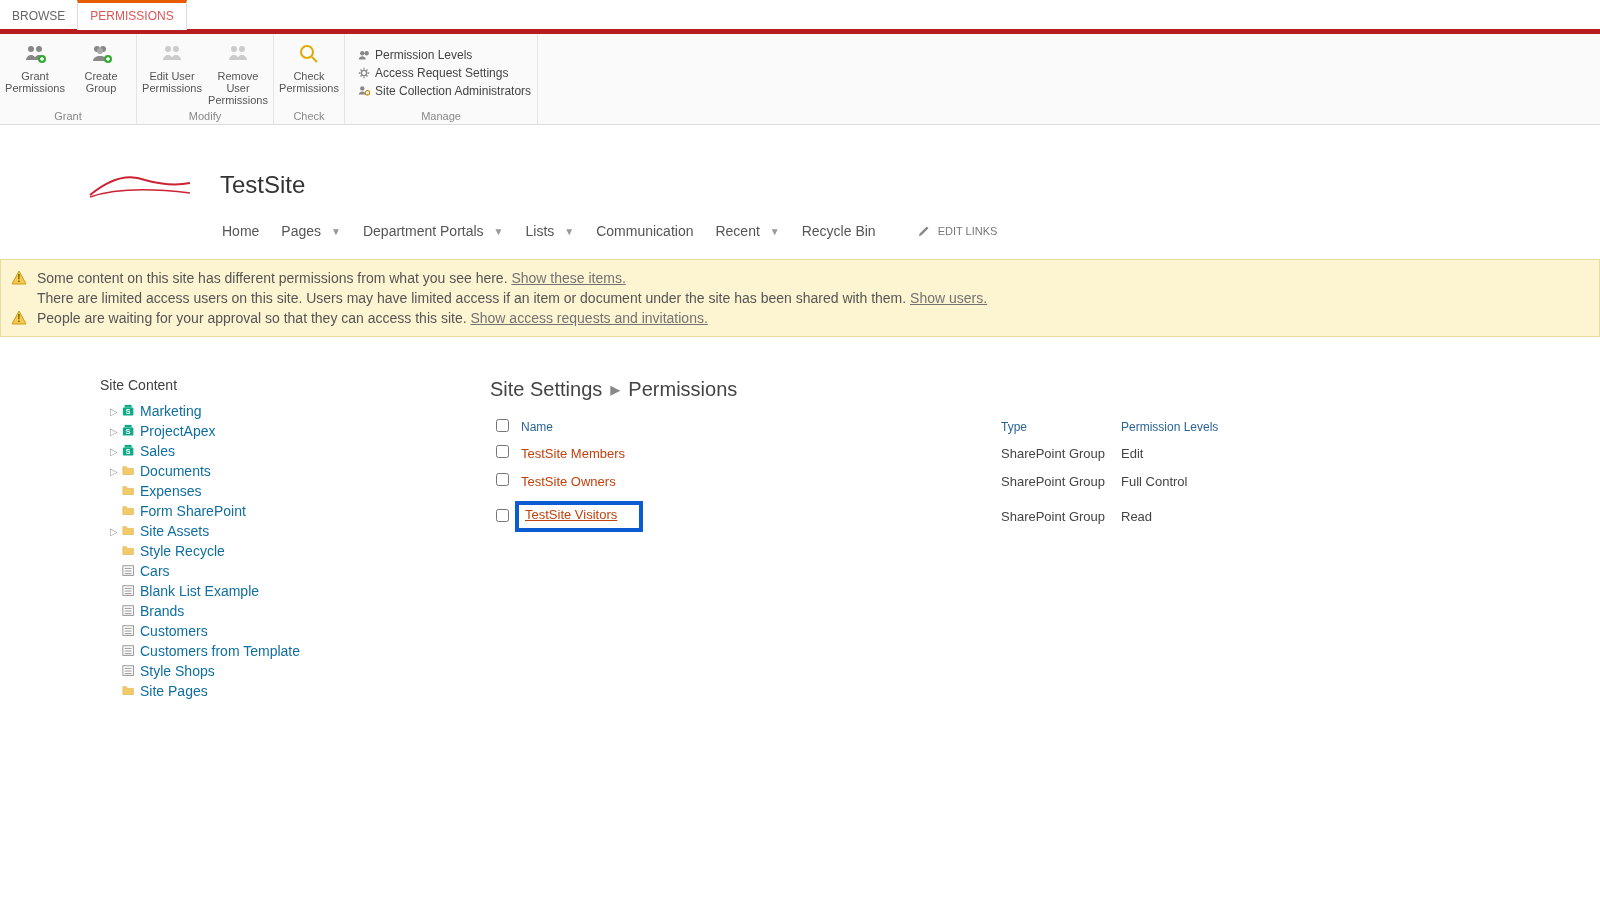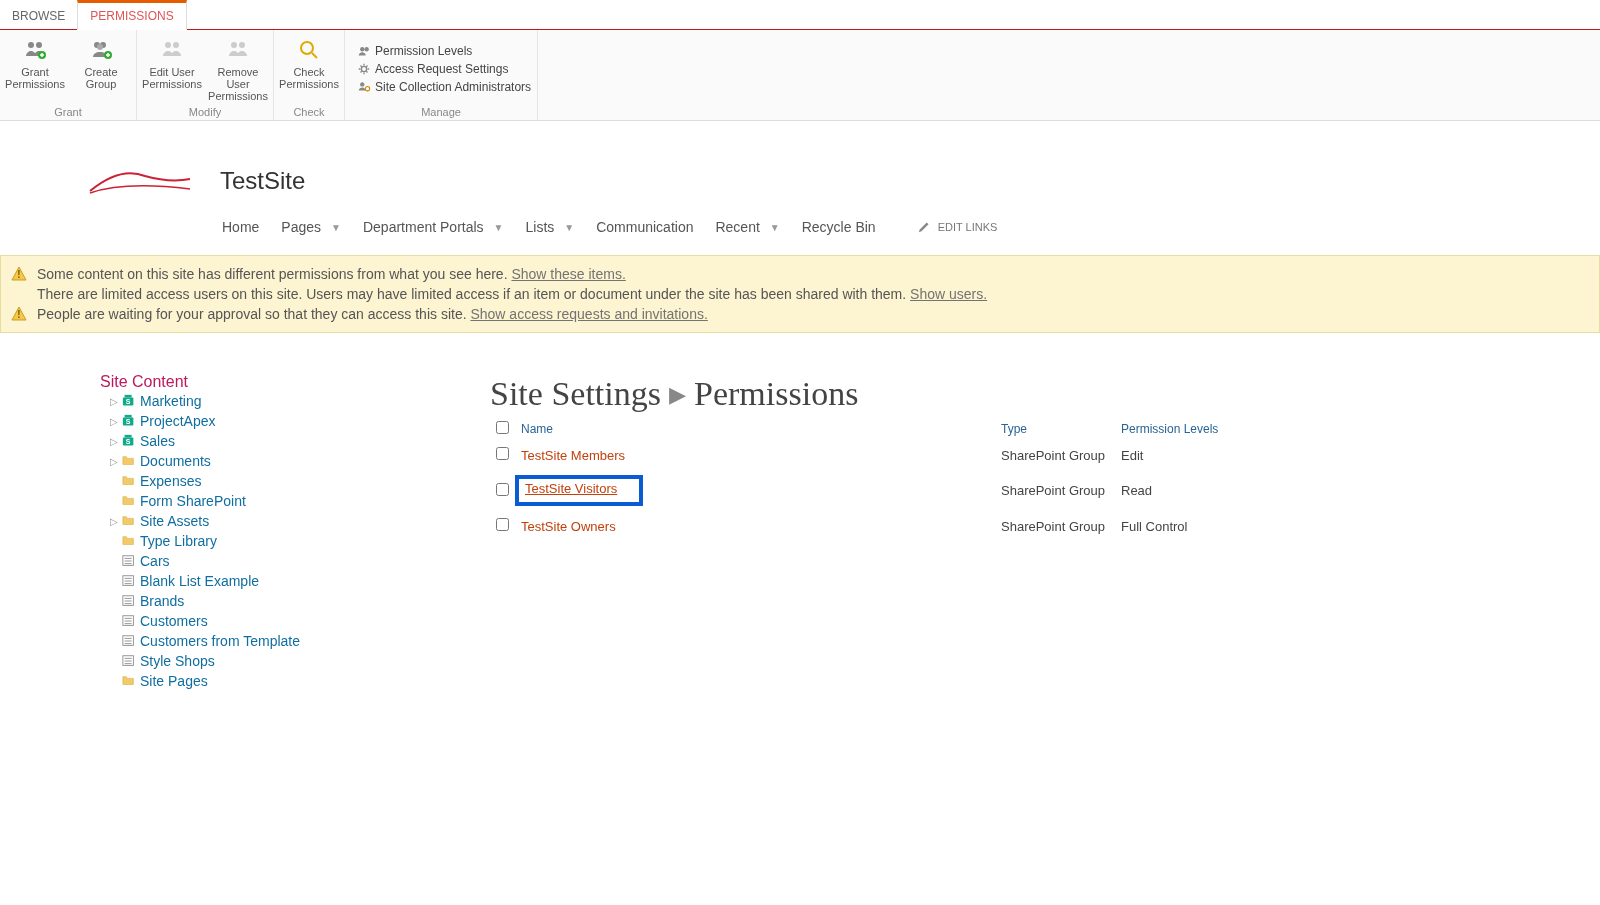--- a/index.html
+++ b/index.html
@@ -7,21 +7,21 @@
     font-family: "Segoe UI", Tahoma, sans-serif;
     font-size: 13px;
     color: #444;
     background: #fff;
     width: 1600px;
   }
   
   
   .tab-bar {
     display: flex;
-    border-bottom: 1px solid #b91c1c;
+    border-bottom: 5px solid #b91c1c;
     align-items: center;
   }
   .tab {
     padding: 6px 12px;
     font-size: 12px;
     color: #666;
     cursor: pointer;
     border-top: 3px solid transparent;
   }
   .tab.active {
@@ -167,22 +167,23 @@
   
   .main {
     display: flex;
     padding: 40px 0 0 100px;
     gap: 140px;
   }
   .sidebar {
     width: 250px;
   }
   .sidebar-title {
-    font-size: 16px;
-    color: #be185d;
+    font-size: 14px;
+    color: #404040;
+    margin-bottom: 8px;
   }
   .tree-item {
     display: flex;
     align-items: center;
     padding: 2px 0 2px 10px;
     font-size: 14px;
     color: #0f6e9f;
     cursor: pointer;
     gap: 2px;
   }
@@ -195,25 +196,24 @@
     width: 14px; height: 14px;
     display:inline-flex; align-items:center; justify-content:center;
     margin-right: 2px;
   }
   
   
   .content {
     flex: 1;
   }
   .breadcrumb-title {
-    font-size: 34px;
+    font-size: 20px;
     font-weight: 300;
     color: #444;
-    margin-bottom: 4px;
-    font-family: Liberation Serif, serif;
+    margin-bottom: 14px;
   }
   .breadcrumb-title .sep {
     margin: 0 8px;
     color: #888;
   }
   table.perm-table {
     width: 760px;
     border-collapse: collapse;
     font-size: 13px;
   }
@@ -523,21 +523,21 @@
           </span>
           <span>Site Assets</span>
         </div>
         <div class="tree-item">
           <span class="expander"></span>
           <span class="itm-icon">
             <svg width="14" height="14" viewBox="0 0 16 16">
               <path d="M1 3h4l1 2h7v7H1z" fill="#f3c969" stroke="#c9a020" stroke-width="0.5"></path>
             </svg>
           </span>
-          <span>Type Library</span>
+          <span>Style Recycle</span>
         </div>
         <div class="tree-item">
           <span class="expander"></span>
           <span class="itm-icon">
             <svg width="14" height="14" viewBox="0 0 16 16">
               <rect x="1" y="2" width="12" height="11" fill="#fff" stroke="#888"></rect>
               <path d="M3 5h8M3 8h8M3 11h8" stroke="#888"></path>
             </svg>
           </span>
           <span>Cars</span>
@@ -618,26 +618,26 @@
       </thead>
       <tbody id="perm-body">
           <tr>
             <td class="chk"><input type="checkbox" style=""></td>
             <td><a>TestSite Members</a></td>
             <td>SharePoint Group</td>
             <td>Edit</td>
           </tr>
           <tr>
             <td class="chk"><input type="checkbox" style=""></td>
+            <td><a>TestSite Owners</a></td>
+            <td>SharePoint Group</td>
+            <td>Full Control</td>
+          </tr>
+          <tr>
+            <td class="chk"><input type="checkbox" style=""></td>
             <td><span class="highlight-box cursor-pointer-overlay"><a>TestSite Visitors</a></span></td>
             <td>SharePoint Group</td>
             <td>Read</td>
           </tr>
-          <tr>
-            <td class="chk"><input type="checkbox" style=""></td>
-            <td><a>TestSite Owners</a></td>
-            <td>SharePoint Group</td>
-            <td>Full Control</td>
-          </tr>
         </tbody>
     </table>
   </div>
 </div>
 
 </body></html>

